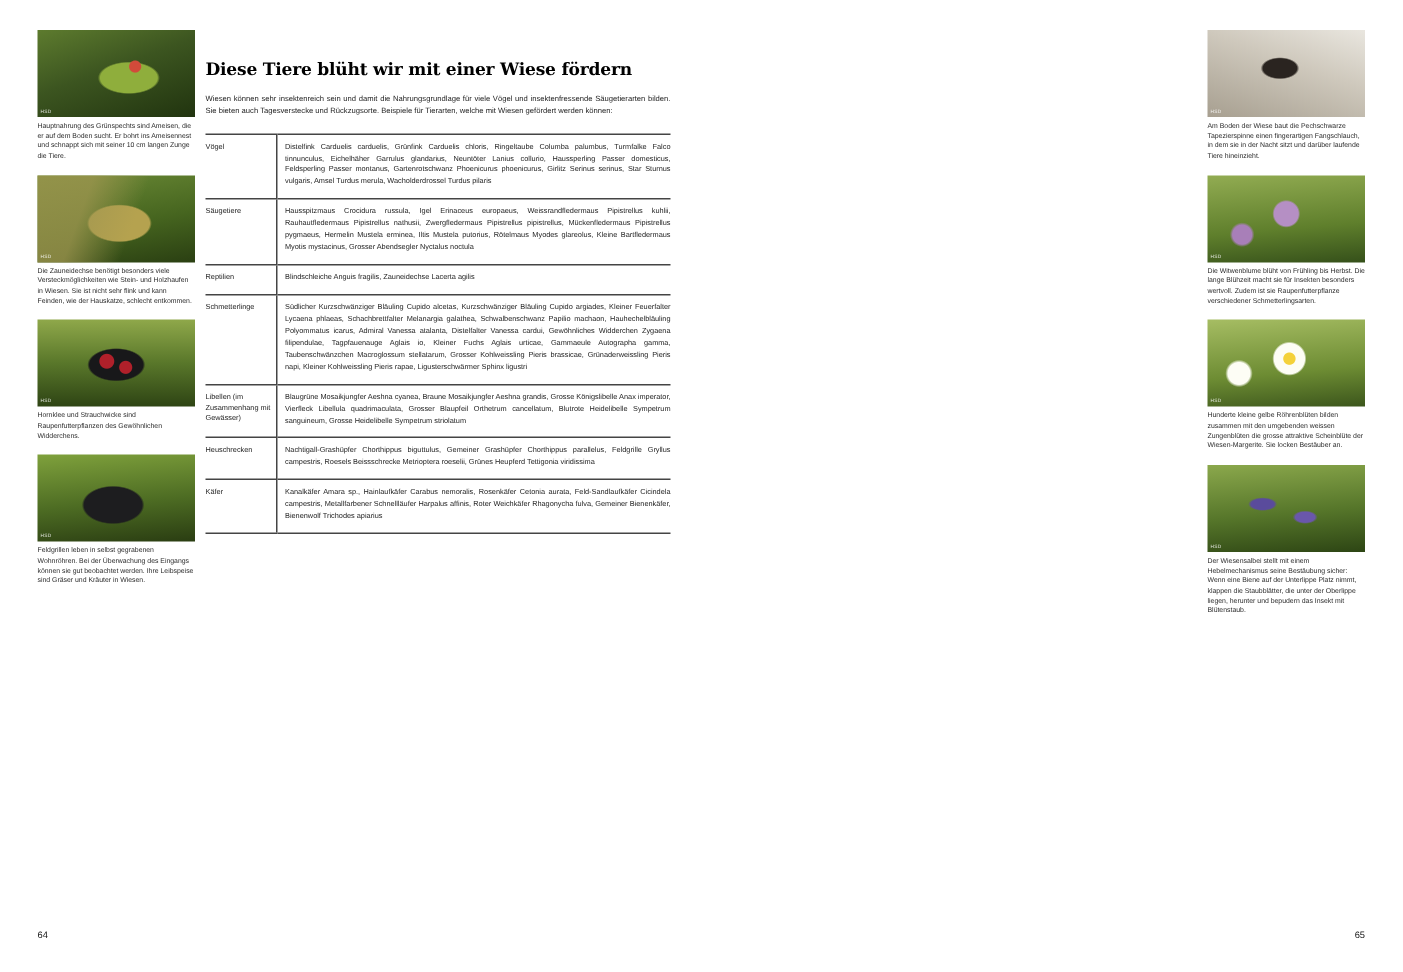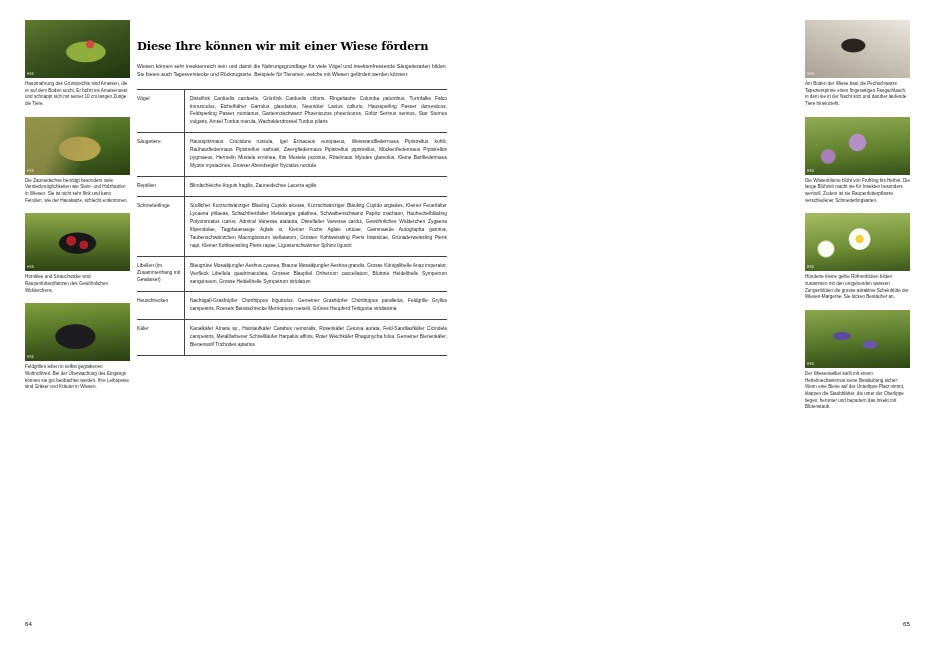--- a/index.html
+++ b/index.html
@@ -209,21 +209,21 @@
         </div>
         <div class="photo-block">
           <div class="photo ph-cricket">
             <span class="tag">HSD</span>
           </div>
           <div class="caption">Feldgrillen leben in selbst gegrabenen Wohnröhren. Bei der Überwachung des Eingangs können sie gut beobachtet werden. Ihre Leibspeise sind Gräser und Kräuter in Wiesen.</div>
         </div>
       </div>
 
     <div class="main-col main-col-left" style="top:40px;">
-      <h1 class="section-title">Diese Ihre können wir mit einer Wiese fördern</h1>
+      <h1 class="section-title">Diese Tiere blüht wir mit einer Wiese fördern</h1>
       <p class="intro">Wiesen können sehr insektenreich sein und damit die Nahrungsgrundlage für viele Vögel und insektenfressende Säugetierarten bilden. Sie bieten auch Tagesverstecke und Rückzugsorte. Beispiele für Tierarten, welche mit Wiesen gefördert werden können:</p>
       <table class="species">
         <tbody id="left-table-body">
             <tr>
               <td class="cat">Vögel</td>
               <td class="list">Distelfink Carduelis carduelis, Grünfink Carduelis chloris, Ringeltaube Columba palumbus, Turmfalke Falco tinnunculus, Eichelhäher Garrulus glandarius, Neuntöter Lanius collurio, Haussperling Passer domesticus, Feldsperling Passer montanus, Gartenrotschwanz Phoenicurus phoenicurus, Girlitz Serinus serinus, Star Sturnus vulgaris, Amsel Turdus merula, Wacholderdrossel Turdus pilaris</td>
             </tr>
             <tr>
               <td class="cat">Säugetiere</td>
               <td class="list">Hausspitzmaus Crocidura russula, Igel Erinaceus europaeus, Weissrandfledermaus Pipistrellus kuhlii, Rauhautfledermaus Pipistrellus nathusii, Zwergfledermaus Pipistrellus pipistrellus, Mückenfledermaus Pipistrellus pygmaeus, Hermelin Mustela erminea, Iltis Mustela putorius, Rötelmaus Myodes glareolus, Kleine Bartfledermaus Myotis mystacinus, Grosser Abendsegler Nyctalus noctula</td>

